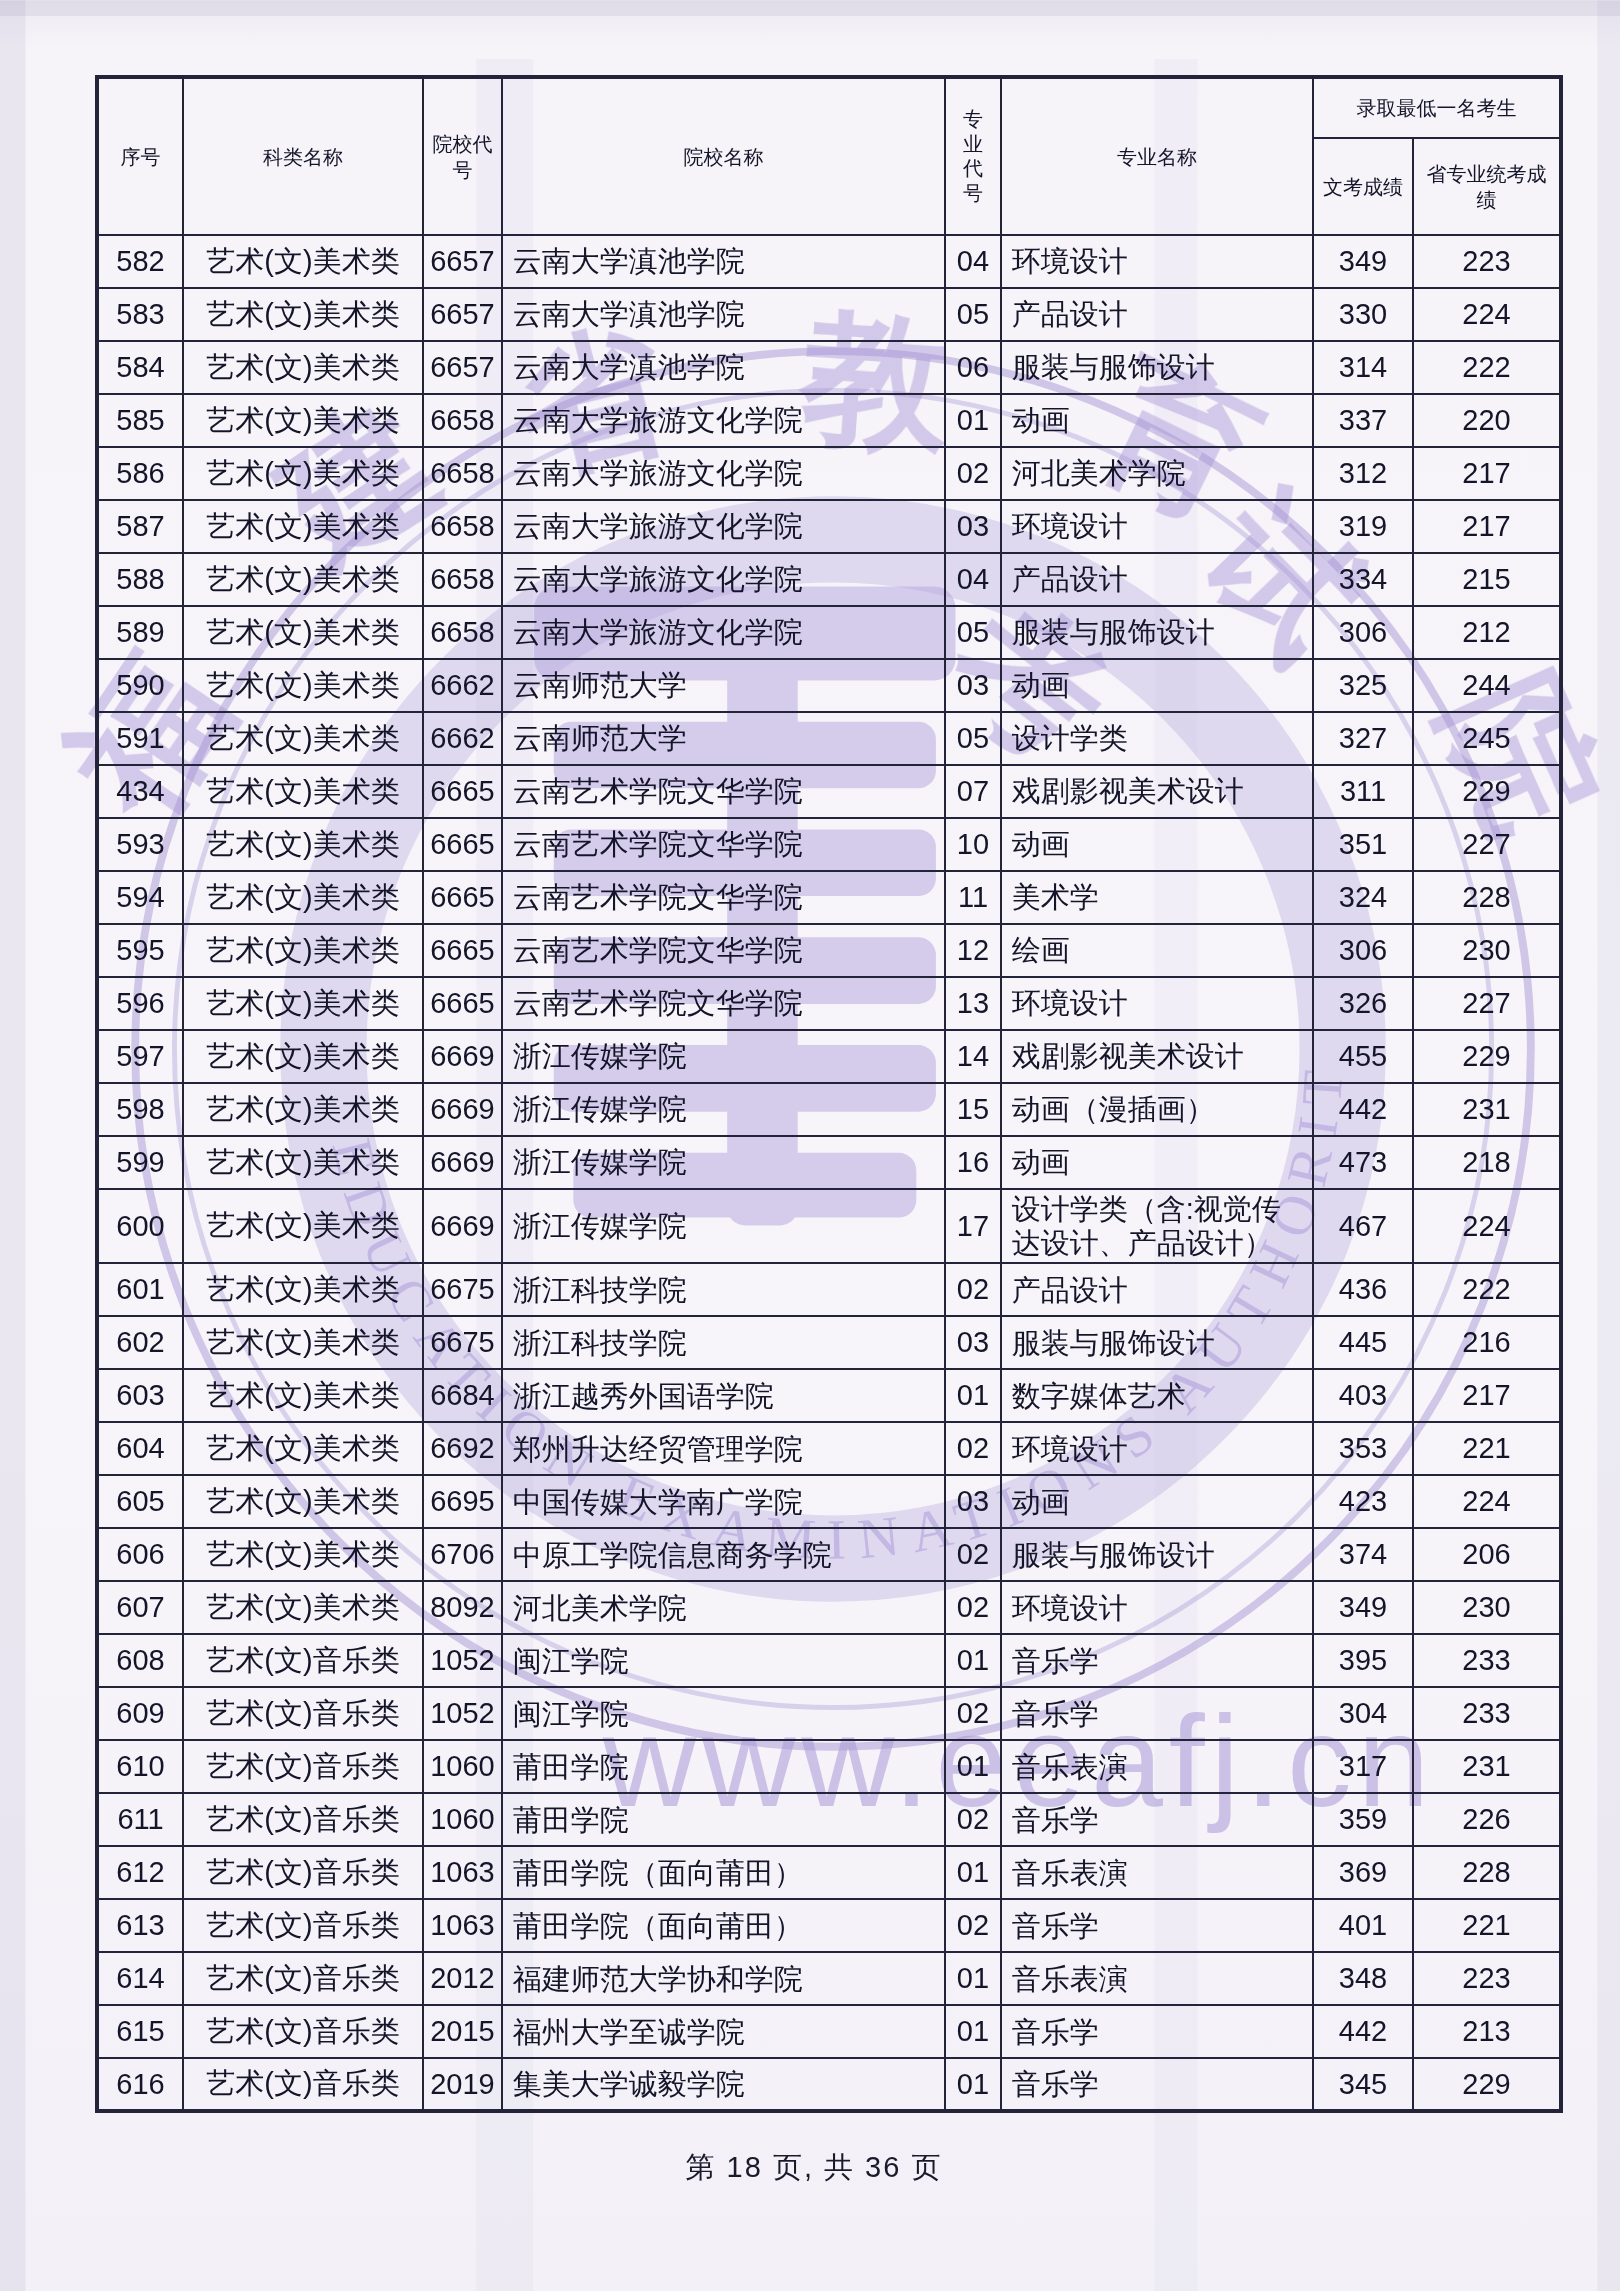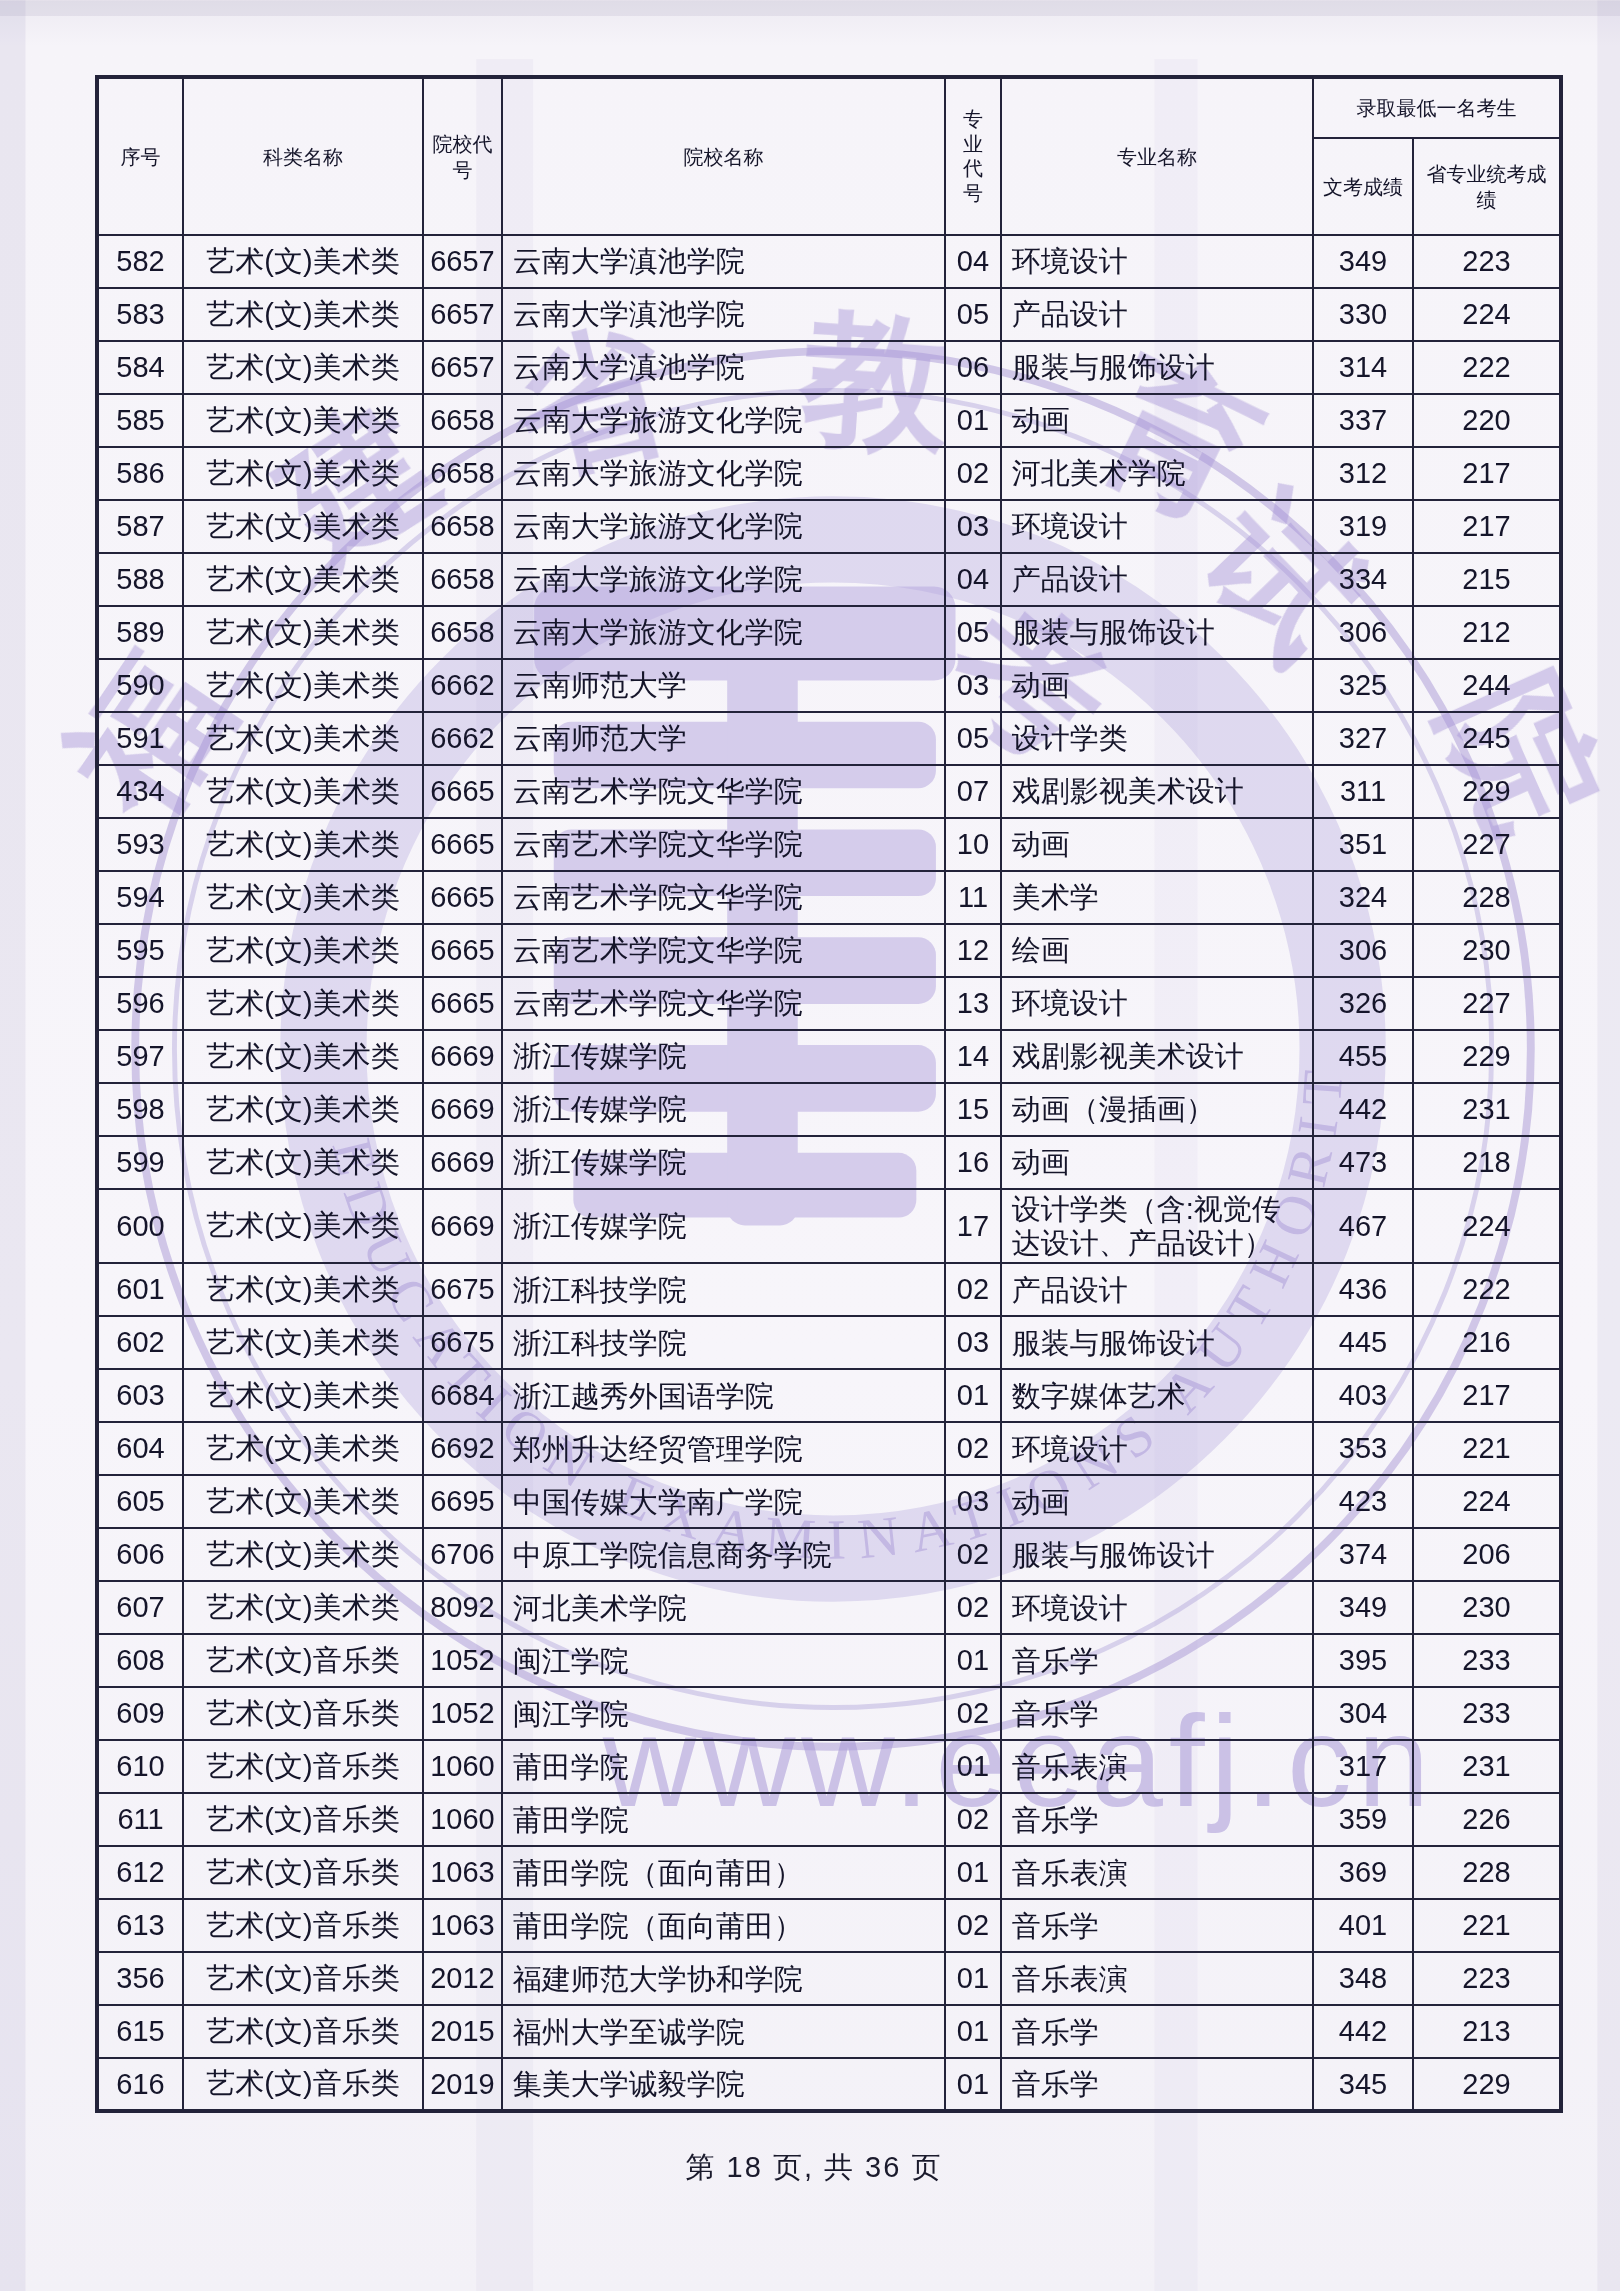--- a/index.html
+++ b/index.html
@@ -421,21 +421,21 @@
           <td class="c-serial">613</td>
           <td class="c-category">艺术(文)音乐类</td>
           <td class="c-inst-code">1063</td>
           <td class="c-inst-name">莆田学院（面向莆田）</td>
           <td class="c-major-code">02</td>
           <td class="c-major-name">音乐学</td>
           <td class="c-score-wen">401</td>
           <td class="c-score-prov">221</td>
         </tr>
         <tr>
-          <td class="c-serial">356</td>
+          <td class="c-serial">614</td>
           <td class="c-category">艺术(文)音乐类</td>
           <td class="c-inst-code">2012</td>
           <td class="c-inst-name">福建师范大学协和学院</td>
           <td class="c-major-code">01</td>
           <td class="c-major-name">音乐表演</td>
           <td class="c-score-wen">348</td>
           <td class="c-score-prov">223</td>
         </tr>
         <tr>
           <td class="c-serial">615</td>

